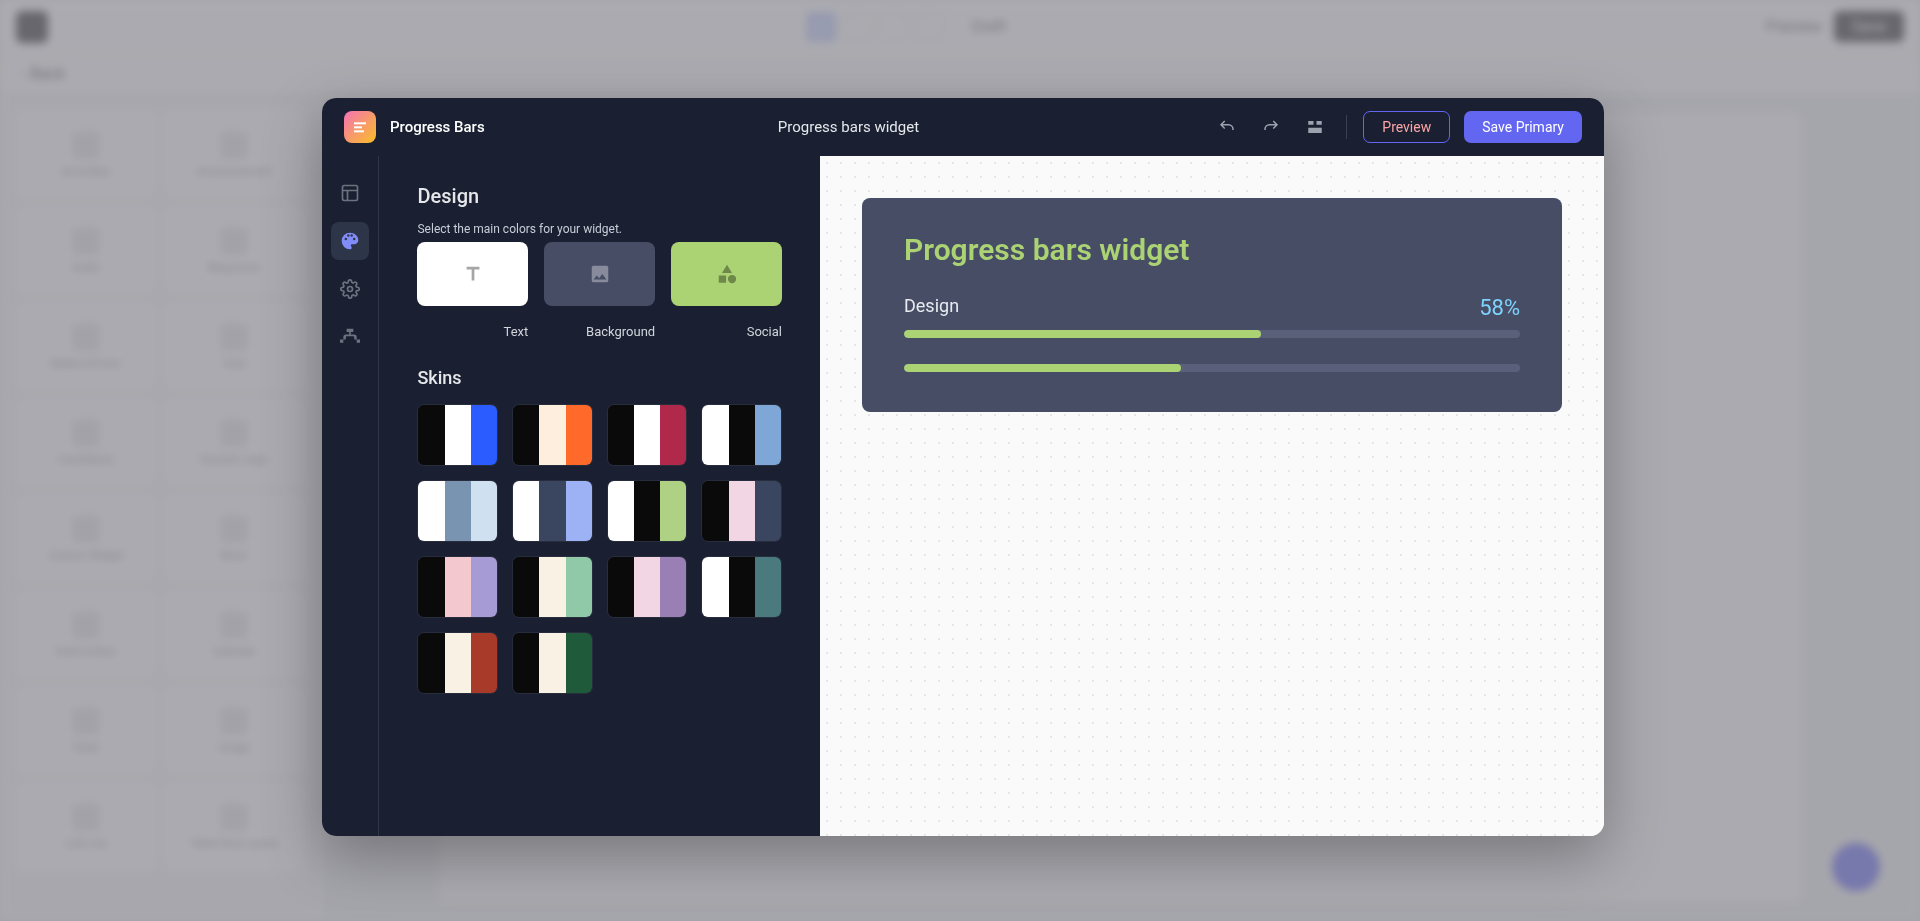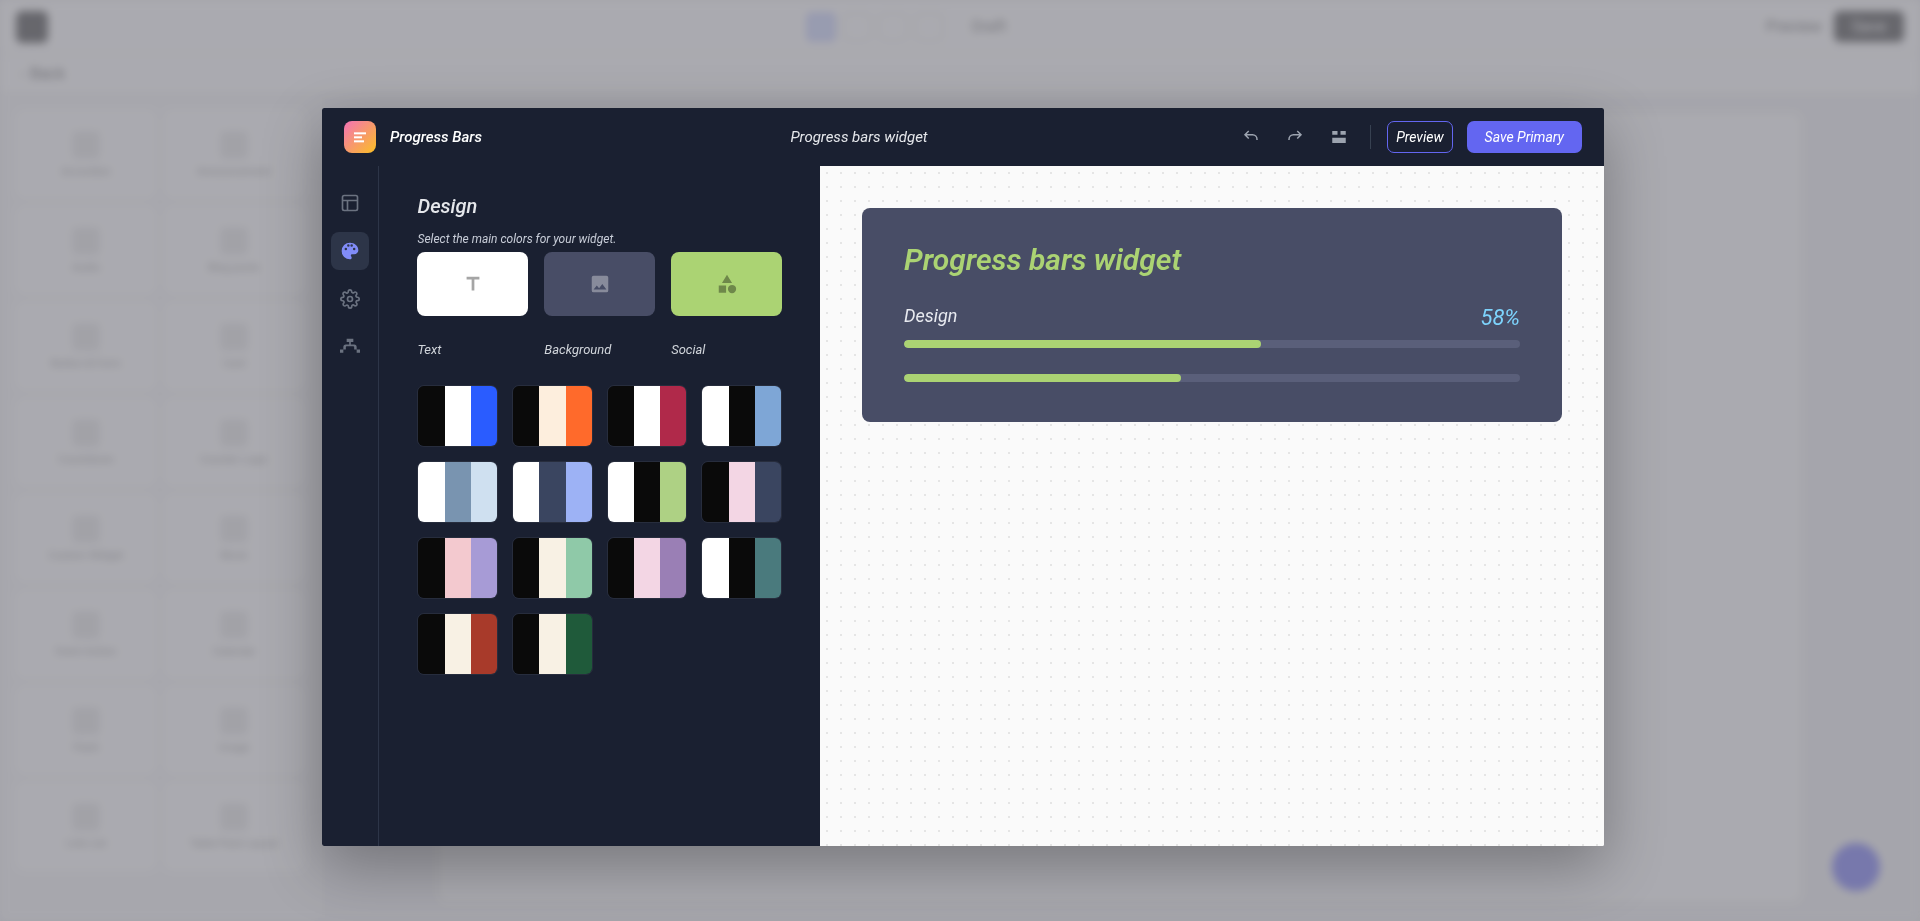--- a/index.html
+++ b/index.html
@@ -27,46 +27,46 @@
 .bd-main { flex:1; background:#f0f0f2; padding:20px 120px; }
 .bd-main-inner { background:#fff; height:100%; border-radius:8px; padding:40px; }
 .bd-avatar { width:70px; height:70px; border-radius:50%; background:#ccc; margin-bottom:20px; }
 .bd-text { color:#aaa; font-size:26px; line-height:1.4; }
 .bd-float { position:absolute; bottom:30px; right:40px; width:48px; height:48px; border-radius:50%; background:#6366f1; }
 
 
 .overlay { position:absolute; inset:0; background:rgba(80,80,90,0.45); }
 
 
-.modal { position:absolute; top:108px; left:322px; width:1282px; height:738px; background:#fff; border-radius:2px; overflow:hidden; display:flex; flex-direction:column; box-shadow:0 20px 60px rgba(0,0,0,.3);font-style:italic; }
+.modal { position:absolute; top:98px; left:322px; width:1282px; height:738px; background:#fff; border-radius:14px; overflow:hidden; display:flex; flex-direction:column; box-shadow:0 20px 60px rgba(0,0,0,.3); }
 .modal-head { height:58px; background:#1a2031; display:flex; align-items:center; padding:0 22px; gap:14px; color:#fff; }
 .mh-logo { width:32px; height:32px; border-radius:8px; background:linear-gradient(135deg,#f472b6,#fbbf24); display:flex; align-items:center; justify-content:center; }
 .mh-logo svg { width:16px; height:16px; }
 .mh-title { font-size:15px; font-weight:500; }
 .mh-center { flex:1; text-align:center; font-size:15px; color:#e5e7eb; }
 .mh-actions { display:flex; align-items:center; gap:14px; }
 .mh-icon { width:30px; height:30px; display:flex; align-items:center; justify-content:center; cursor:pointer; color:#9ca3af; }
 .mh-icon svg { width:18px; height:18px; }
 .mh-sep { width:1px; height:24px; background:#374151; margin:0 2px; }
-.mh-preview { padding:7px 8px; border:1px solid #6366f1; color:#ffffff; border-radius:7px; font-size:14px; cursor:pointer; }
+.mh-preview { padding:7px 18px; border:1px solid #6366f1; color:#fca5a5; border-radius:7px; font-size:14px; cursor:pointer; }
 .mh-save { padding:8px 18px; background:#6366f1; color:#fff; border-radius:7px; font-size:14px; cursor:pointer; }
 
 .modal-body { flex:1; display:flex; }
 .mb-nav { width:58px; background:#1a2031; border-right:1px solid #2d3548; display:flex; flex-direction:column; align-items:center; padding-top:18px; gap:10px; }
 .nav-item { width:38px; height:38px; border-radius:8px; display:flex; align-items:center; justify-content:center; cursor:pointer; color:#6b7280; }
 .nav-item.active { background:#2d3548; color:#818cf8; }
 .nav-item svg { width:20px; height:20px; }
 
 .mb-panel { width:444px; background:#1a2031; padding:28px 38px; color:#e5e7eb; overflow-y:auto; }
 .panel-h2 { font-size:20px; font-weight:500; margin-bottom:14px; }
 .panel-sub1 { font-size:12px; color:#c8cdd8; margin-bottom:6px; }
 .panel-sub2 { font-size:12px; color:#8a91a3; line-height:1.55; margin-bottom:22px; }
 
 .color-row { display:flex; gap:16px; margin-bottom:28px; }
-.color-card { flex:1; display:flex; flex-direction:column; align-items:flex-start; gap:26px; }
+.color-card { flex:1; display:flex; flex-direction:column; align-items:flex-end; gap:18px; }
 .color-swatch { width:100%; height:64px; border-radius:8px; display:flex; align-items:center; justify-content:center; cursor:pointer; }
 .color-swatch svg { width:22px; height:22px; opacity:.35; }
 .sw-text { background:#fff; }
 .sw-bg { background:#484d66; }
 .sw-primary { background:#abd373; }
 .color-label { font-size:13px; color:#d1d5db; }
 
 .skins-h { font-size:18px; font-weight:500; margin-bottom:16px; }
 .skins-grid { display:grid; grid-template-columns:repeat(4,1fr); gap:14px; }
 .skin { height:62px; border-radius:7px; overflow:hidden; display:flex; cursor:pointer; border:1px solid rgba(255,255,255,.06); }
@@ -275,20 +275,21 @@
         <div class="color-card">
           <div class="color-swatch sw-primary">
             <svg viewBox="0 0 24 24" fill="#000">
                 <path d="M12 2l-5.5 9h11L12 2zm5.5 11a4.5 4.5 0 100 9 4.5 4.5 0 000-9zM3 13.5h8v8H3v-8z"></path>
               </svg>
           </div>
           <span class="color-label">Social</span>
         </div>
       </div>
 
+      <div class="skins-h">Skins</div>
       <div class="skins-grid" id="skins-grid">
           <div class="skin">
             <span style="background: rgb(10, 10, 10);"></span>
             <span style="background: rgb(255, 255, 255);"></span>
             <span style="background: rgb(42, 92, 255);"></span>
           </div>
           <div class="skin">
             <span style="background: rgb(10, 10, 10);"></span>
             <span style="background: rgb(253, 238, 221);"></span>
             <span style="background: rgb(255, 106, 43);"></span>

